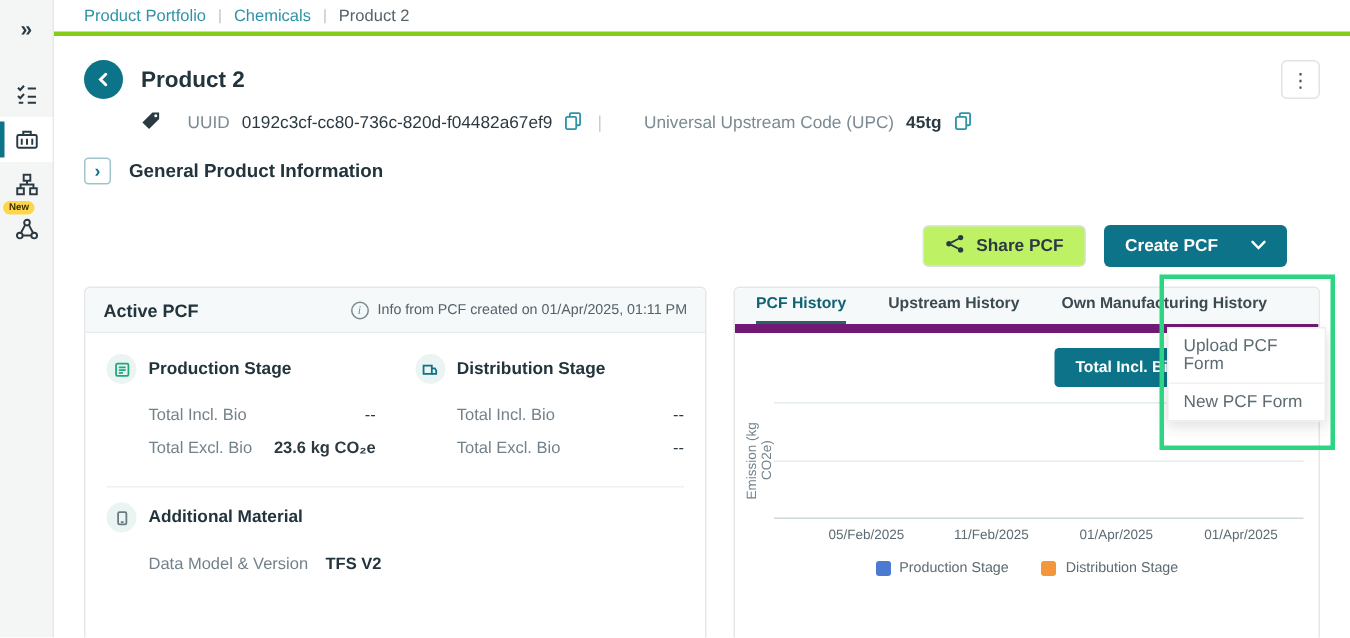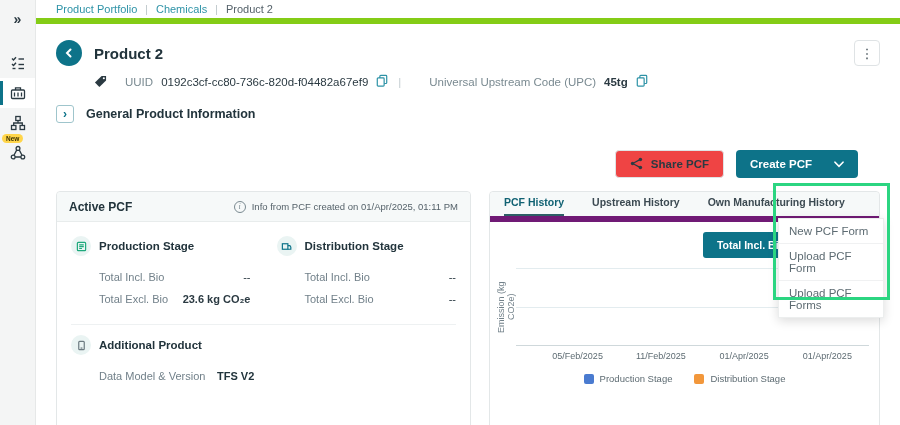--- a/index.html
+++ b/index.html
@@ -12,21 +12,21 @@
   .sidebar { width:36px; background:#f4f5f5; border-right:1px solid #e6e8e8; display:flex; flex-direction:column; align-items:stretch; padding-top:4px; flex:0 0 36px; }
   .side-item { height:30px; display:flex; align-items:center; justify-content:center; position:relative; cursor:pointer; }
   .side-item.first { margin-bottom:14px; }
   .side-item.active { background:#fff; }
   .side-item.active::before { content:""; position:absolute; left:0; top:3px; bottom:3px; width:3px; background:#0d7389; }
   .side-item svg { display:block; }
   .dbl-chev { font-size:14px; font-weight:bold; color:#2b3a42; }
   .new-badge { position:absolute; top:-4px; left:2px; background:#ffd54a; color:#3a3000; font-size:6.5px; font-weight:bold; padding:1px 4px; border-radius:6px; }
   
   .main { flex:1; display:flex; flex-direction:column; min-width:0; }
-  .topbar { height:24px; border-bottom:6px solid #84cc16; display:flex; align-items:center; padding:0 20px; flex:0 0 24px; }
+  .topbar { height:24px; border-bottom:3px solid #84cc16; display:flex; align-items:center; padding:0 20px; flex:0 0 24px; }
   .crumb { color:#2e93a7; font-size:11px; cursor:pointer; }
   .crumb.current { color:#55626a; cursor:default; }
   .crumb-sep { color:#b7c2c6; margin:0 8px; font-size:10px; }
   .page { position:relative; padding:0 20px; flex:1; }
   
   .title-row { margin-top:15px; display:flex; align-items:center; height:28px; }
   .back-btn { width:26px; height:26px; border-radius:50%; background:#0d7389; color:#fff; display:flex; align-items:center; justify-content:center; cursor:pointer; border:none; flex:0 0 26px; }
   .page-title { font-size:15px; font-weight:bold; margin-left:12px; }
   .kebab-btn { margin-left:auto; width:26px; height:26px; border:1px solid #dfe3e5; border-radius:4px; background:#fff; color:#3c4a52; font-size:13px; line-height:1; display:flex; align-items:center; justify-content:center; cursor:pointer; }
   
@@ -40,21 +40,21 @@
   .gpi-row { margin-top:13px; display:flex; align-items:center; height:20px; }
   .expand-btn { width:18px; height:18px; border:1px solid #9fc5cc; border-radius:3px; background:#fff; color:#0d7389; font-size:12px; font-weight:bold; line-height:1; display:flex; align-items:center; justify-content:center; cursor:pointer; }
   .gpi-label { font-weight:bold; font-size:12.5px; margin-left:12px; }
   
   .tabs { margin-top:13px; display:flex; border-bottom:1px solid #e3e7e8; }
   .tab { font-size:11.5px; font-weight:bold; color:#3c4a52; padding:0 2px 9px 2px; margin-right:34px; cursor:pointer; position:relative; }
   .tab.active { color:#116273; }
   .tab.active::after { content:""; position:absolute; left:0; right:0; bottom:-1px; height:3px; background:#2d5f66; }
   
   .actions-row { margin-top:25px; height:30px; display:flex; justify-content:flex-end; align-items:center; }
-  .share-btn { height:28px; background:#ef4444; border:1px solid #dfe3e5; border-radius:4px; font-weight:bold; font-size:11.5px; color:#2b3a42; padding:0 14px; display:flex; align-items:center; gap:8px; cursor:pointer; font-family:inherit; }
+  .share-btn { height:28px; background:#bef264; border:1px solid #dfe3e5; border-radius:4px; font-weight:bold; font-size:11.5px; color:#2b3a42; padding:0 14px; display:flex; align-items:center; gap:8px; cursor:pointer; font-family:inherit; }
   .create-btn { height:28px; margin-left:12px; margin-right:22px; background:#0d7389; border:none; border-radius:4px; color:#fff; font-weight:bold; font-size:11.5px; padding:0 14px; display:flex; align-items:center; gap:22px; cursor:pointer; font-family:inherit; }
   
   .dropdown { position:absolute; top:194px; right:16px; width:106px; background:#fff; border:1px solid #eceeee; box-shadow:0 3px 10px rgba(0,0,0,.14); z-index:5; }
   .dd-item { padding:6px 10px; font-size:11.5px; color:#5d6b72; border-bottom:1px solid #f0f1f2; cursor:pointer; }
   .dd-item:last-child { border-bottom:none; }
   
   .annotate { position:absolute; top:159px; right:10px; width:117px; height:117px; border:3px solid #2bd581; z-index:6; pointer-events:none; }
   
   .cards-row { margin-top:12px; display:flex; gap:18px; align-items:flex-start; }
   .card { border:1px solid #e3e7e8; border-radius:4px; background:#fff; }
@@ -233,23 +233,22 @@
         <span>Create PCF</span>
         <span>
           <svg width="10" height="7" viewBox="0 0 10 7" fill="none" stroke="#fff" stroke-width="1.6" stroke-linecap="round">
               <path d="M1 1.2L5 5.4l4-4.2"></path>
             </svg>
         </span>
       </button>
     </div>
 
     <div class="dropdown">
+      <div class="dd-item">Upload PCF Form</div>
       <div class="dd-item">New PCF Form</div>
-      <div class="dd-item">Upload PCF Form</div>
-      <div class="dd-item">Upload PCF Forms</div>
     </div>
 
     <div class="annotate"></div>
 
     <div class="cards-row">
 
       <section class="card card-left">
         <div class="card-head">
           <span class="card-title">Active PCF</span>
           <span class="note">
@@ -299,21 +298,21 @@
         </div>
         <div class="h-div"></div>
         <div class="add-sec">
           <div class="stage-head">
             <span class="cicon">
               <svg width="11" height="11" viewBox="0 0 12 12" fill="none" stroke="#6b7a80" stroke-width="1.3">
                   <rect x="3" y="1.5" width="6" height="9" rx="1"></rect>
                   <path d="M5 8.8h2"></path>
                 </svg>
             </span>
-            <span class="stage-title">Additional Product</span>
+            <span class="stage-title">Additional Material</span>
           </div>
           <div class="add-row">
             <span class="k">Data Model &amp; Version</span>
             <span class="v">TFS V2</span>
             <span></span>
               <span></span>
           </div>
           <div class="add-row">
             
             

